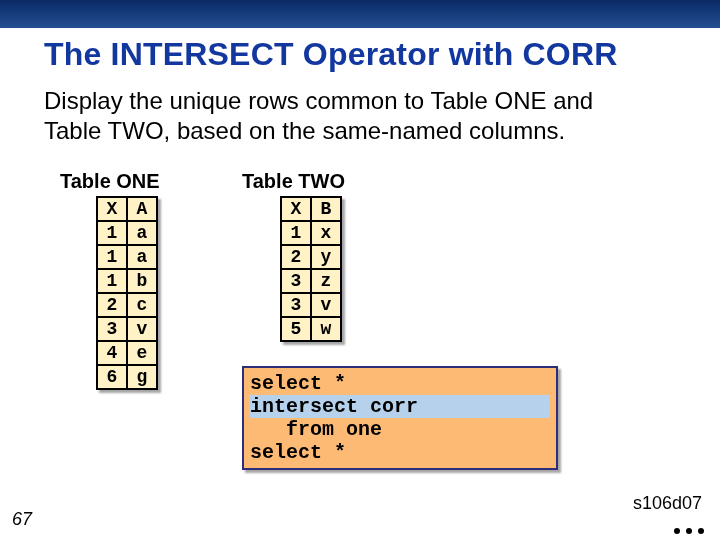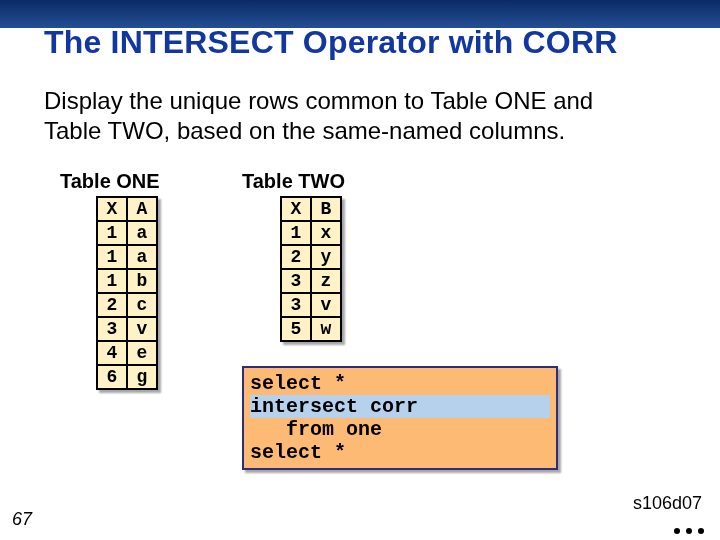--- a/index.html
+++ b/index.html
@@ -14,21 +14,21 @@
   }
   .topbar {
     position: absolute;
     left: 0; top: 0; right: 0;
     height: 28px;
     background: linear-gradient(to bottom, #0b2a66 0%, #244f93 100%);
   }
   .title {
     position: absolute;
     left: 44px;
-    top: 24px;
+    top: 36px;
     font-size: 32px;
     font-weight: bold;
     color: #12379f;
     letter-spacing: 0.2px;
   }
   .subtitle {
     position: absolute;
     left: 44px;
     top: 86px;
     width: 560px;

